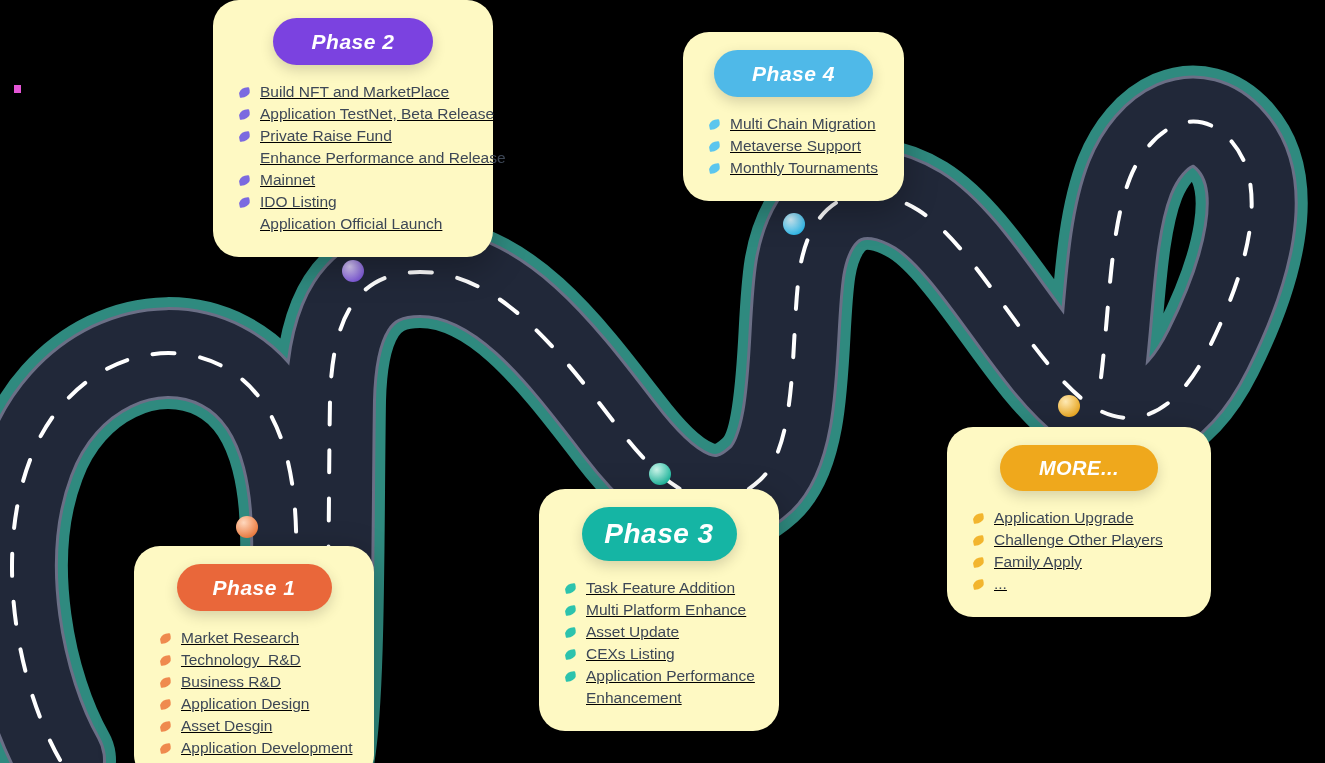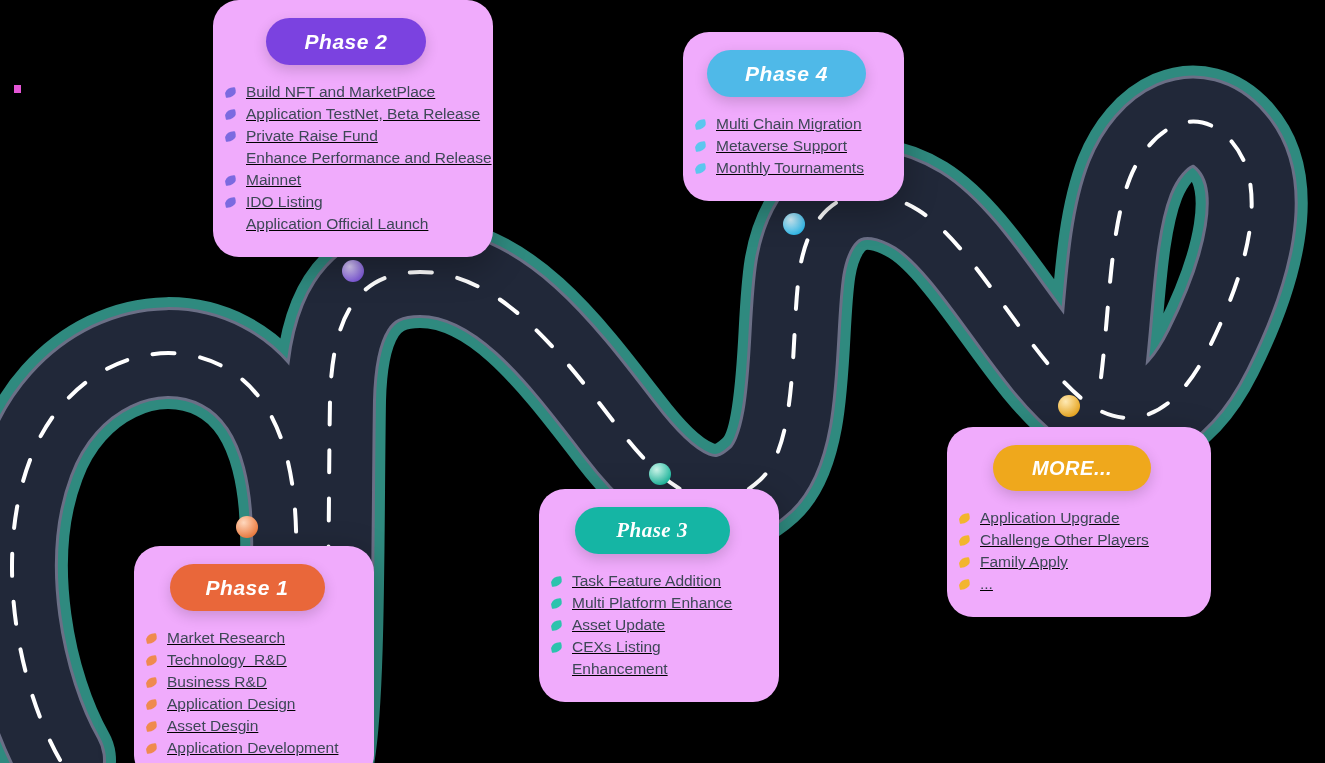--- a/index.html
+++ b/index.html
@@ -10,24 +10,24 @@
     font-family:"Liberation Sans", sans-serif;
   }
   #stage{ position:relative; width:1325px; height:763px; }
 
   
   #road{ position:absolute; left:0; top:0; width:1325px; height:763px; }
 
   
   .card{
     position:absolute;
-    background:#f0abfc;
+    background:#fef9c3;
     border-radius:26px;
     box-shadow:0 10px 34px rgba(0,0,0,.28);
-    padding:18px 22px 22px 8px;
+    padding:18px 22px 22px 22px;
   }
   .pill{
     display:block;
     margin:0 auto 16px auto;
     border-radius:999px;
     color:#ffffff;
     font-weight:bold;
     font-style:italic;
     text-align:center;
     letter-spacing:.5px;
@@ -57,21 +57,21 @@
   
   #card-phase2{ left:213px; top:0px;   width:280px; }
   #card-phase4{ left:683px; top:32px;  width:221px; }
   #card-phase1{ left:134px; top:546px; width:240px; }
   #card-phase3{ left:539px; top:489px; width:240px; }
   #card-more  { left:947px; top:427px; width:264px; }
 
   #card-phase2 .pill{ width:160px; padding:13px 0; font-size:21px; }
   #card-phase4 .pill{ width:159px; padding:13px 0; font-size:21px; }
   #card-phase1 .pill{ width:155px; padding:13px 0; font-size:21px; }
-  #card-phase3 .pill{ width:155px; padding:13px 0; font-size:21px;font-family:Liberation Serif, serif; }
+  #card-phase3 .pill{ width:155px; padding:13px 0; font-size:28px; }
   #card-more   .pill{ width:158px; padding:13px 0; font-size:20px; }
 
   #pink-dot{
     position:absolute; left:14px; top:85px;
     width:7px; height:8px; background:#e456d6;
   }
 </style>
 </head>
 <body>
 
@@ -171,20 +171,21 @@
       </ul>
   </div>
 
   <div class="card" id="card-phase3">
     <button class="pill" style="background: rgb(21, 181, 164);">Phase 3</button>
     <ul class="items">
         <li><span class="bullet" style="background: rgb(44, 195, 173);"></span><span>Task Feature Addition</span></li>
         <li><span class="bullet" style="background: rgb(44, 195, 173);"></span><span>Multi Platform Enhance</span></li>
         <li><span class="bullet" style="background: rgb(44, 195, 173);"></span><span>Asset Update</span></li>
         <li><span class="bullet" style="background: rgb(44, 195, 173);"></span><span>CEXs Listing</span></li>
+        <li><span class="bullet" style="background: rgb(44, 195, 173);"></span><span>Application Performance</span></li>
         <li class="sub"><span>Enhancement</span></li>
       </ul>
   </div>
 
   <div class="card" id="card-more">
     <button class="pill" style="background: rgb(239, 168, 28);">MORE...</button>
     <ul class="items">
         <li><span class="bullet" style="background: rgb(242, 181, 46);"></span><span>Application Upgrade</span></li>
         <li><span class="bullet" style="background: rgb(242, 181, 46);"></span><span>Challenge Other Players</span></li>
         <li><span class="bullet" style="background: rgb(242, 181, 46);"></span><span>Family Apply</span></li>

